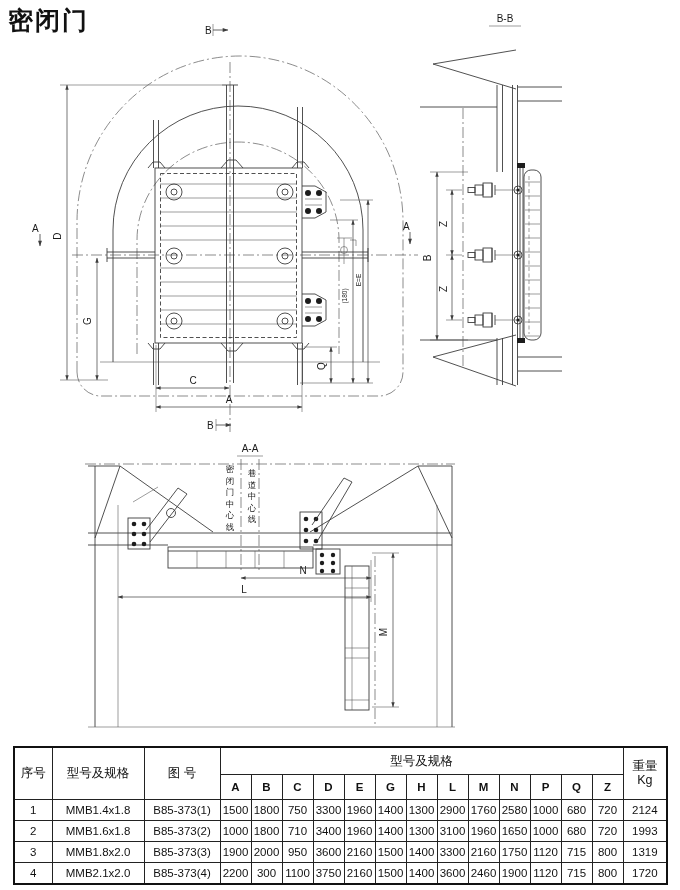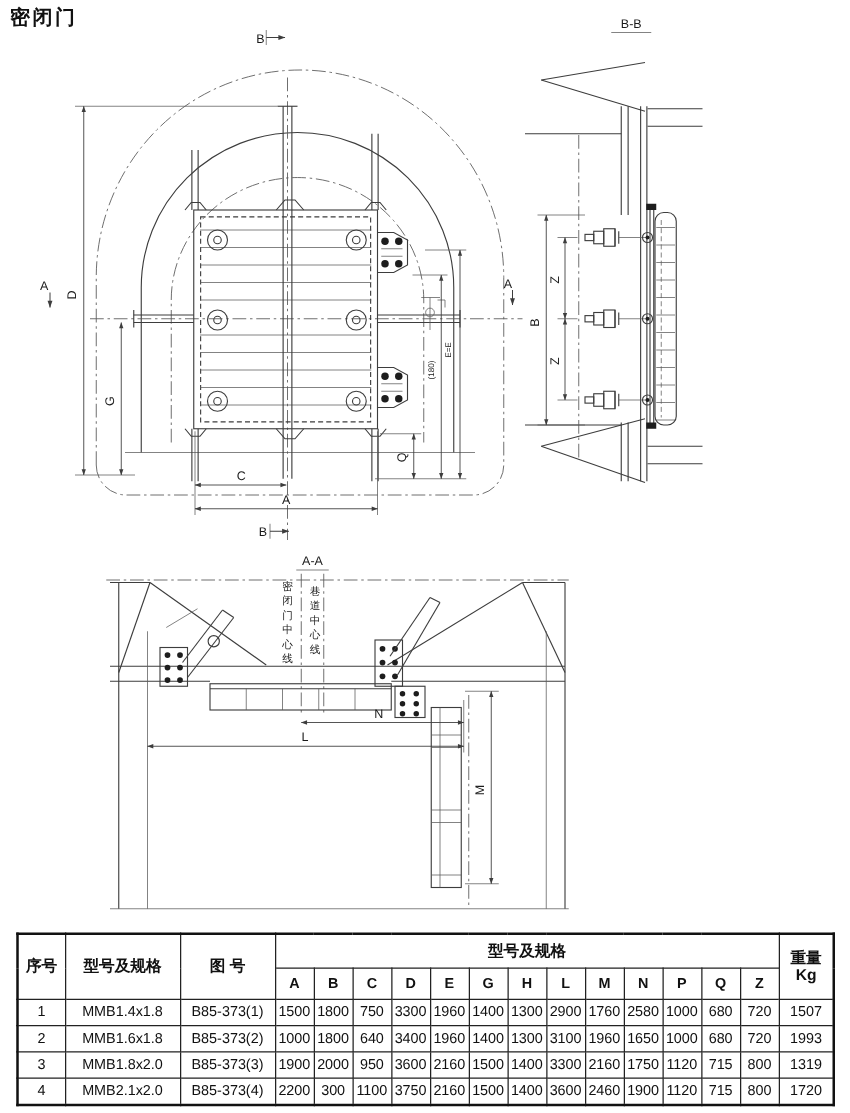--- a/index.html
+++ b/index.html
@@ -1,33 +1,33 @@
 <!DOCTYPE html>
 <html><head>
 <meta charset="utf-8">
 <style>
   html,body{margin:0;padding:0;background:#fff;}
   body{width:680px;height:890px;position:relative;font-family:"Liberation Sans","DejaVu Sans",sans-serif;color:#111;}
-  #title{position:absolute;left:8px;top:4px;font-size:16px;font-weight:bold;letter-spacing:2px;text-align:center;}
+  #title{position:absolute;left:8px;top:4px;font-size:25px;font-weight:bold;letter-spacing:2px;text-align:center;}
   #drawing{position:absolute;left:0;top:0;}
   .ln{stroke:#3d3d3d;stroke-width:0.9;fill:none;}
   .thin{stroke:#5a5a5a;stroke-width:0.6;fill:none;}
   .cl{stroke:#5a5a5a;stroke-width:0.7;fill:none;stroke-dasharray:11 3 2 3;}
   .dash{stroke-dasharray:4 2.5;}
   .dot{fill:#1d1d1d;stroke:none;}
   .dim{stroke:#3d3d3d;stroke-width:0.7;fill:none;marker-start:url(#ah);marker-end:url(#ah);}
   .dimend{stroke:#3d3d3d;stroke-width:0.8;fill:none;marker-end:url(#ah);}
   .lbl{font-family:"Liberation Sans","DejaVu Sans",sans-serif;font-size:10px;fill:#1a1a1a;}
   .sm{font-size:6.5px;}
   .vt{font-size:8.5px;}
   
   #table-wrap{position:absolute;left:13px;top:746px;}
   table{border-collapse:collapse;table-layout:fixed;width:653px;border:2px solid #111;}
   th,td{border:1px solid #222;text-align:center;padding:0;overflow:hidden;white-space:nowrap;}
-  thead tr.r1 th{height:26px;font-size:12.5px;font-weight:bold;margin-left:29px;}
+  thead tr.r1 th{height:26px;font-size:12.5px;font-weight:normal;margin-left:29px;}
   thead tr.r2 th{height:24px;font-size:11.5px;font-weight:bold;}
   th.multi{line-height:1.1;font-size:11.5px;text-align:center;}
   tbody tr{height:21px;}
   tbody td{font-size:11.5px;}
 </style>
 </head>
 <body>
 
 <div id="title">密闭门</div>
 
@@ -415,29 +415,29 @@
           <td>3300</td>
           <td>1960</td>
           <td>1400</td>
           <td>1300</td>
           <td>2900</td>
           <td>1760</td>
           <td>2580</td>
           <td>1000</td>
           <td>680</td>
           <td>720</td>
-          <td>1507</td>
+          <td>2124</td>
         </tr>
         <tr>
           <td>2</td>
           <td>MMB1.6x1.8</td>
           <td>B85-373(2)</td>
           <td>1000</td>
           <td>1800</td>
-          <td>640</td>
+          <td>710</td>
           <td>3400</td>
           <td>1960</td>
           <td>1400</td>
           <td>1300</td>
           <td>3100</td>
           <td>1960</td>
           <td>1650</td>
           <td>1000</td>
           <td>680</td>
           <td>720</td>

